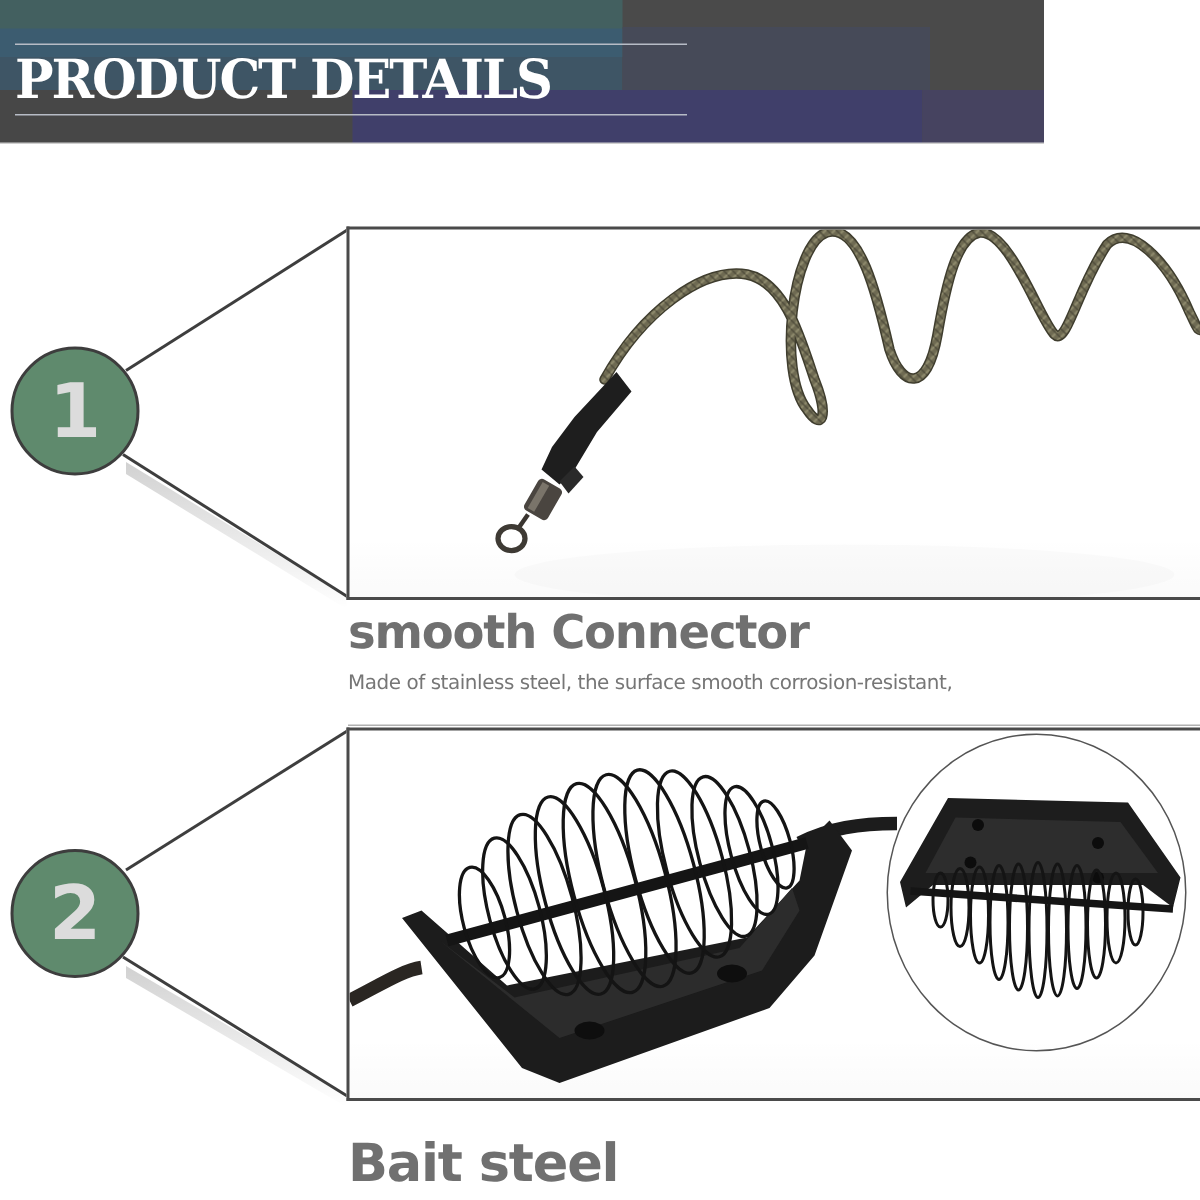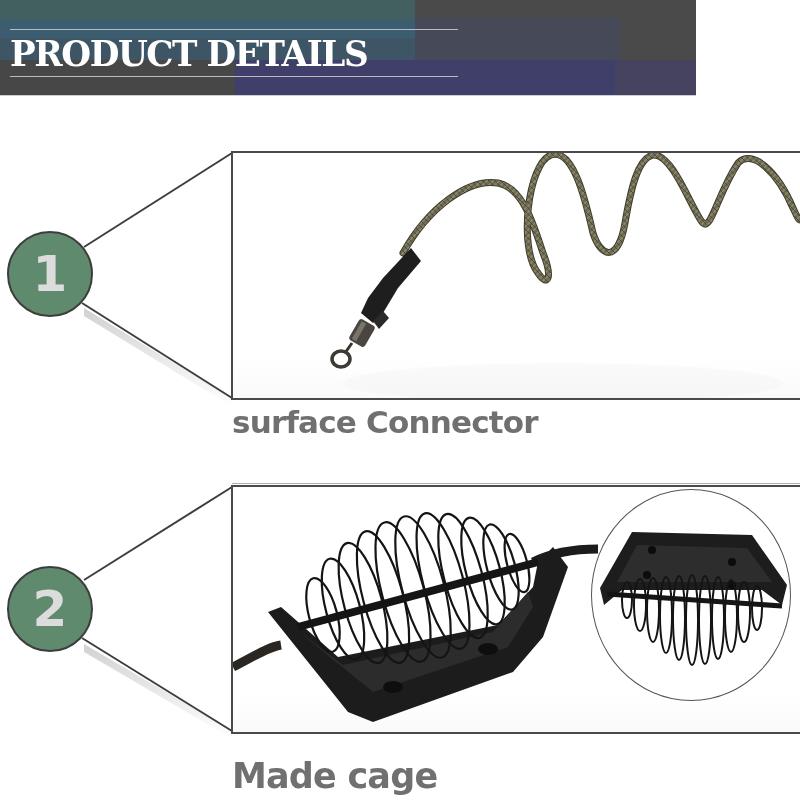--- a/index.html
+++ b/index.html
@@ -125,22 +125,23 @@
     <rect x="120" y="168" width="18" height="24" rx="3" fill="#4a4540" transform="rotate(30 129 180)"></rect>
     <rect x="123" y="170" width="5" height="20" fill="#7a746a" transform="rotate(30 129 180)"></rect>
 
     <line x1="119" y1="190" x2="112" y2="200" stroke="#3a3530" stroke-width="3"></line>
     <ellipse cx="108" cy="206" rx="9" ry="8" fill="none" stroke="#3e3a34" stroke-width="3.5"></ellipse>
 
     <ellipse cx="330" cy="230" rx="220" ry="20" fill="#000" opacity="0.015"></ellipse>
   </svg>
 </div>
 
-<div class="sec-title" style="top:402px;font-size:31px;line-height:40px;letter-spacing:-0.8px;">surface Connector</div>
+<div class="sec-title" style="top:402px;font-size:31px;line-height:40px;letter-spacing:-0.8px;">smooth Connector</div>
 <div class="sec-desc" style="top:448px;">
+  <div>Made of stainless steel, the surface smooth corrosion-resistant,</div>
 </div>
 <div class="divider" style="top:483px;"></div>
 
 <svg class="connector" style="left:0;top:480px;" width="240" height="260" viewBox="0 0 240 260">
   <defs>
     <linearGradient id="sh2" x1="0" y1="0" x2="0" y2="1">
       <stop offset="0" stop-color="#000" stop-opacity="0.18"></stop>
       <stop offset="1" stop-color="#000" stop-opacity="0"></stop>
     </linearGradient>
   </defs>
@@ -198,13 +199,13 @@
         <ellipse cx="113" cy="130" rx="6" ry="44"></ellipse>
         <ellipse cx="126" cy="128" rx="6" ry="41"></ellipse>
         <ellipse cx="139" cy="126" rx="6" ry="36"></ellipse>
         <ellipse cx="152" cy="122" rx="6" ry="30"></ellipse>
         <ellipse cx="165" cy="118" rx="5" ry="22"></ellipse>
       </g>
     </svg>
   </div>
 </div>
 
-<div class="sec-title" style="top:754px;font-size:35px;line-height:44px;letter-spacing:-0.8px;">Made cage</div>
+<div class="sec-title" style="top:754px;font-size:35px;line-height:44px;letter-spacing:-0.8px;">Bait steel</div>
 
 </body></html>

